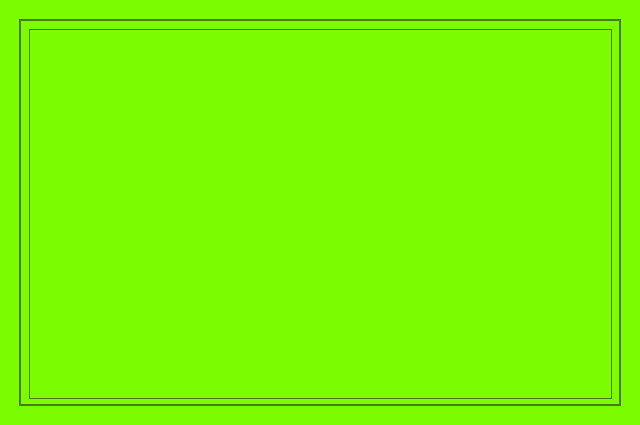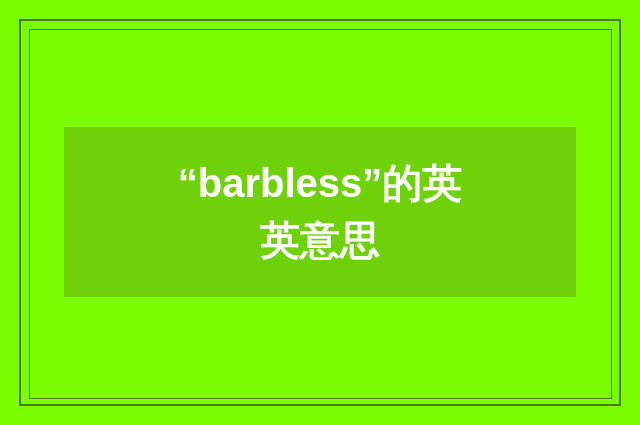--- a/index.html
+++ b/index.html
@@ -72,17 +72,14 @@
   }
 </style>
 </head>
 <body>
 
 <div class="page">
 
   <div class="frame-outer"></div>
   <div class="frame-inner"></div>
 
-  <div class="content-band">
-    <div class="title-text">“barbless”的英英意思</div>
-  </div>
 
 </div>
 
 </body></html>

